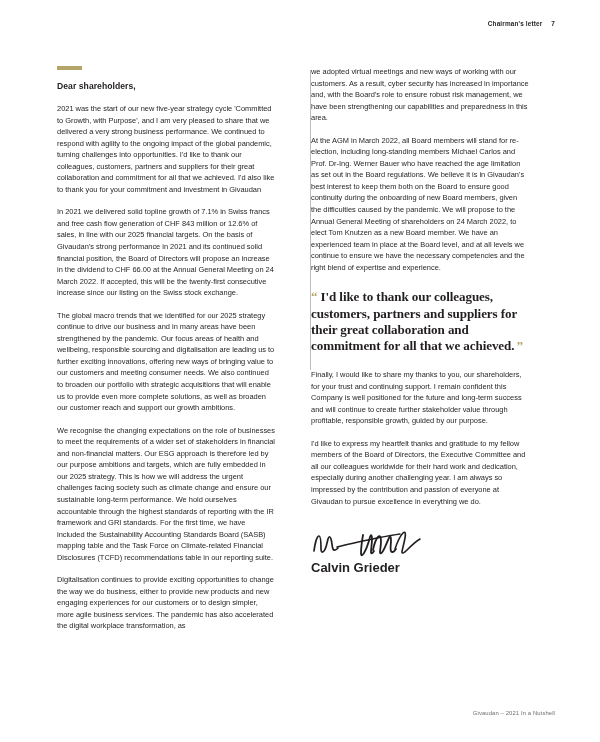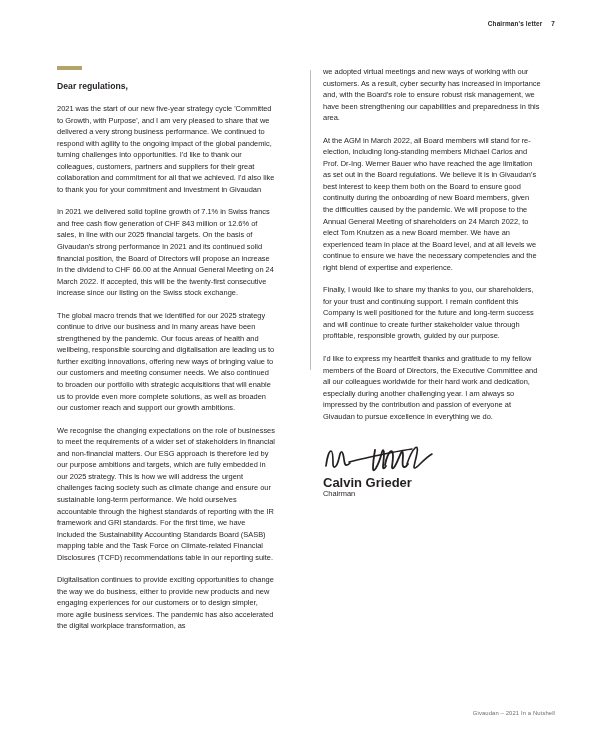--- a/index.html
+++ b/index.html
@@ -45,21 +45,21 @@
     top: 66px;
     width: 500px;
   }
 
   .col {
     position: absolute;
     top: 0;
     width: 218px;
   }
   .col-left  { left: 0; }
-  .col-right { left: 254px; padding-left: 12px; }
+  .col-right { left: 242px; padding-left: 12px; }
 
   
   .col-divider {
     position: absolute;
     left: 253px;
     top: 4px;
     width: 1px;
     height: 300px;
     background: #bcbcbc;
   }
@@ -149,48 +149,50 @@
     <span>Chairman's letter</span>
     <span class="folio">7</span>
   </div>
 
   <div class="columns">
 
     <div class="col-divider"></div>
 
     <div class="col col-left">
       <div class="gold-rule"></div>
-      <h2 class="salutation">Dear regulations,</h2>
+      <h2 class="salutation">Dear shareholders,</h2>
       <p class="body-par">2021 was the start of our new five-year strategy cycle 'Committed to Growth, with Purpose', and I am very pleased to share that we delivered a very strong business performance. We continued to respond with agility to the ongoing impact of the global pandemic, turning challenges into opportunities. I'd like to thank our colleagues, customers, partners and suppliers for their great collaboration and commitment for all that we achieved. I'd also like to thank you for your commitment and investment in Givaudan</p>
       <p class="body-par">In 2021 we delivered solid topline growth of 7.1% in Swiss francs and free cash flow generation of CHF 843 million or 12.6% of sales, in line with our 2025 financial targets. On the basis of Givaudan's strong performance in 2021 and its continued solid financial position, the Board of Directors will propose an increase in the dividend to CHF 66.00 at the Annual General Meeting on 24 March 2022. If accepted, this will be the twenty-first consecutive increase since our listing on the Swiss stock exchange.</p>
       <p class="body-par">The global macro trends that we identified for our 2025 strategy continue to drive our business and in many areas have been strengthened by the pandemic. Our focus areas of health and wellbeing, responsible sourcing and digitalisation are leading us to further exciting innovations, offering new ways of bringing value to our customers and meeting consumer needs. We also continued to broaden our portfolio with strategic acquisitions that will enable us to provide even more complete solutions, as well as broaden our customer reach and support our growth ambitions.</p>
       <p class="body-par">We recognise the changing expectations on the role of businesses to meet the requirements of a wider set of stakeholders in financial and non-financial matters. Our ESG approach is therefore led by our purpose ambitions and targets, which are fully embedded in our 2025 strategy. This is how we will address the urgent challenges facing society such as climate change and ensure our sustainable long-term performance. We hold ourselves accountable through the highest standards of reporting with the IR framework and GRI standards. For the first time, we have included the Sustainability Accounting Standards Board (SASB) mapping table and the Task Force on Climate-related Financial Disclosures (TCFD) recommendations table in our reporting suite.</p>
       <p class="body-par">Digitalisation continues to provide exciting opportunities to change the way we do business, either to provide new products and new engaging experiences for our customers or to design simpler, more agile business services. The pandemic has also accelerated the digital workplace transformation, as</p>
     </div>
 
     <div class="col col-right">
       <p class="body-par">we adopted virtual meetings and new ways of working with our customers. As a result, cyber security has increased in importance and, with the Board's role to ensure robust risk management, we have been strengthening our capabilities and preparedness in this area.</p>
       <p class="body-par">At the AGM in March 2022, all Board members will stand for re-election, including long-standing members Michael Carlos and Prof. Dr-Ing. Werner Bauer who have reached the age limitation as set out in the Board regulations. We believe it is in Givaudan's best interest to keep them both on the Board to ensure good continuity during the onboarding of new Board members, given the difficulties caused by the pandemic. We will propose to the Annual General Meeting of shareholders on 24 March 2022, to elect Tom Knutzen as a new Board member. We have an experienced team in place at the Board level, and at all levels we continue to ensure we have the necessary competencies and the right blend of expertise and experience.</p>
 
+      <blockquote class="pullquote">
+        <span class="qmark qopen">“</span><span>I'd like to thank our colleagues, customers, partners and suppliers for their great collaboration and commitment for all that we achieved.</span><span class="qmark qclose">”</span>
+      </blockquote>
 
       <p class="body-par">Finally, I would like to share my thanks to you, our shareholders, for your trust and continuing support. I remain confident this Company is well positioned for the future and long-term success and will continue to create further stakeholder value through profitable, responsible growth, guided by our purpose.</p>
       <p class="body-par">I'd like to express my heartfelt thanks and gratitude to my fellow members of the Board of Directors, the Executive Committee and all our colleagues worldwide for their hard work and dedication, especially during another challenging year. I am always so impressed by the contribution and passion of everyone at Givaudan to pursue excellence in everything we do.</p>
 
       <div class="signature-block">
         <svg class="signature-mark" viewBox="0 0 120 34">
           <g fill="none" stroke="#231f20" stroke-linecap="round" stroke-linejoin="round">
             <path d="M3 26 C4 18, 6 11, 8 11 C10 11, 10 19, 10 24 C10 27, 11 28, 13 26 C15 24, 16 18, 17 14 C18 11, 19 11, 20 14 C21 17, 21 22, 22 24 C23 26, 25 25, 27 23" stroke-width="1.7"></path>
             <path d="M26 22 C38 19, 52 16, 66 13 C74 11.5, 82 10, 89 9" stroke-width="1.5"></path>
             <path d="M52 10 C51 16, 50 23, 50 28 C50 31, 51 31, 53 28 C56 23, 58 16, 59 12 C60 9, 61 10, 61 14 C61 19, 60 24, 60 27 C60 29, 61 29, 63 26" stroke-width="1.8"></path>
             <path d="M62 25 C63 20, 65 14, 67 12 C69 10, 70 12, 70 16 C70 21, 69 25, 69 27 C69 29, 70 29, 72 26 C74 23, 76 17, 78 13 C79 11, 80 11, 80 15 C80 20, 79 24, 80 26 C81 28, 83 27, 85 24" stroke-width="1.8"></path>
             <path d="M84 24 C86 18, 89 11, 92 8 C94 6, 95 8, 94 13 C93 19, 91 25, 91 27 C91 29, 93 28, 96 25 C100 21, 105 16, 109 14" stroke-width="1.6"></path>
           </g>
         </svg>
         <div class="sig-name">Calvin Grieder</div>
-        <div class="sig-role">Chairman</div>
       </div>
     </div>
 
   </div>
 
   <div class="footer">Givaudan – 2021 In a Nutshell</div>
 
 </div>
 
 </body></html>

